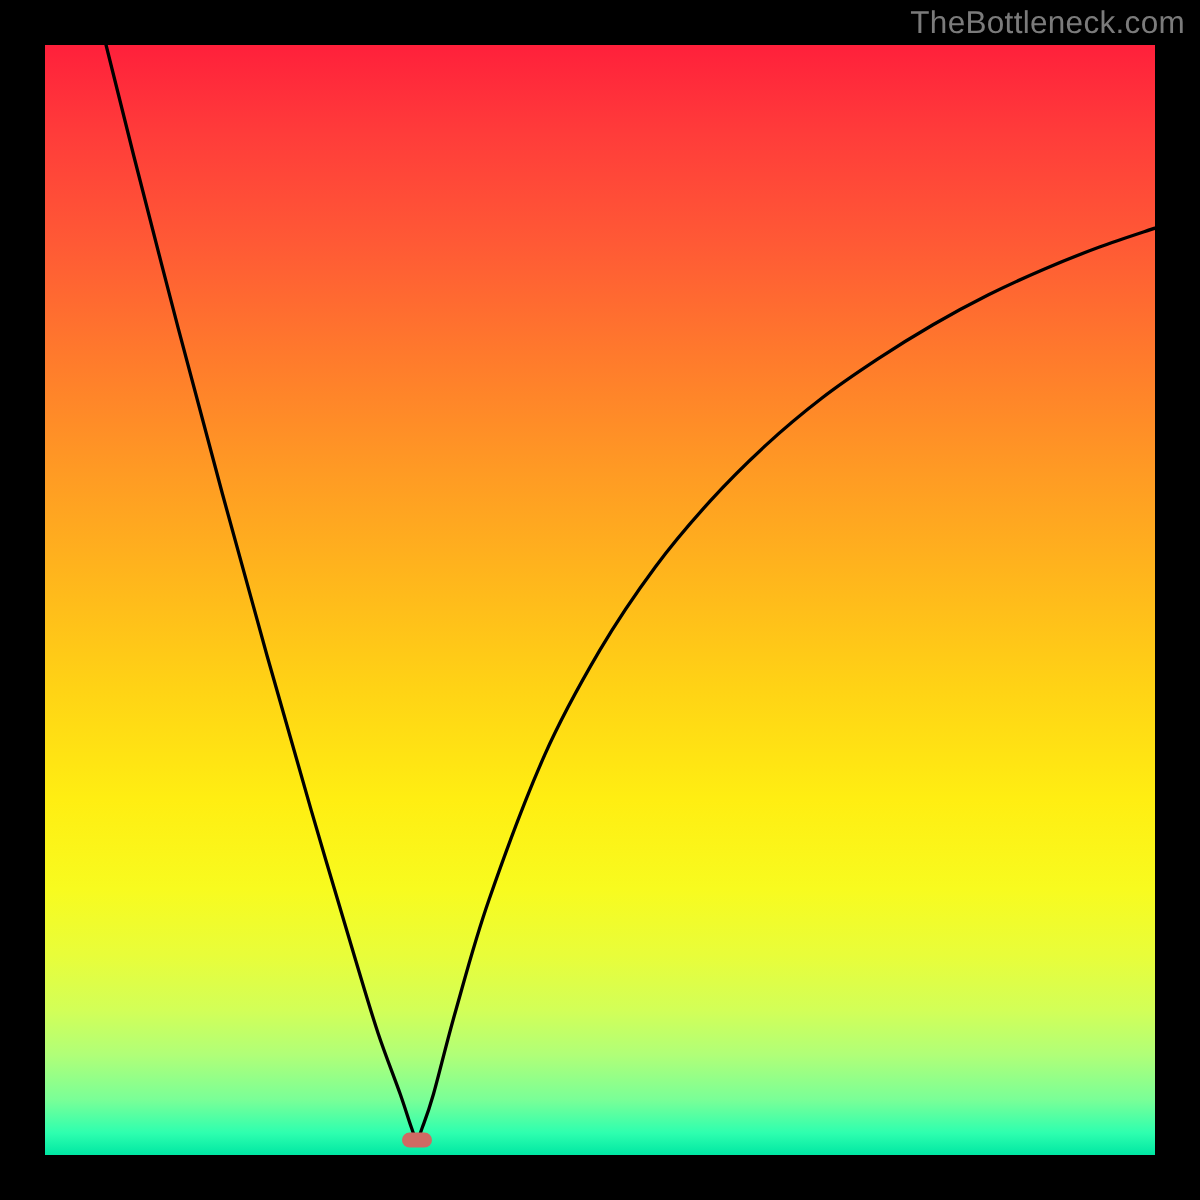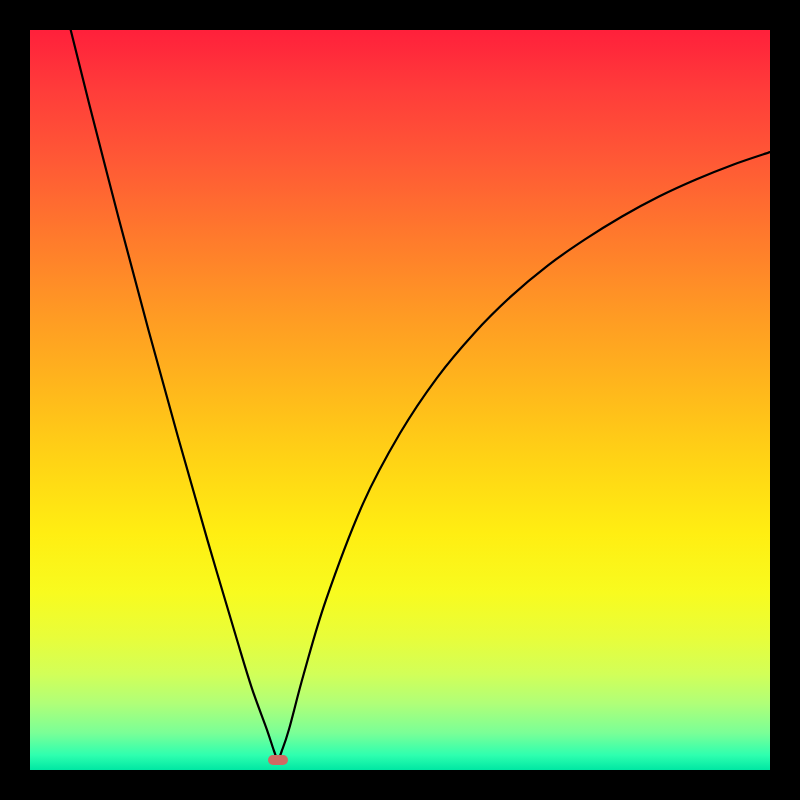--- a/index.html
+++ b/index.html
@@ -84,13 +84,14 @@
   <div class="plot-area">
     <div class="gradient"></div>
 
     <svg class="curve-svg" viewBox="0 0 740 740" preserveAspectRatio="none">
       <path id="curve-path" fill="none" stroke="#000" stroke-width="2.2" stroke-linecap="round" d="M 40.7 0 C 43.78 12.33, 51.18 42.55, 59.20 74.00 C 67.22 105.45, 78.93 151.08, 88.80 188.70 C 98.67 226.32, 108.53 263.32, 118.40 299.70 C 128.27 336.08, 138.13 371.85, 148.00 407.00 C 157.87 442.15, 167.73 476.68, 177.60 510.60 C 187.47 544.52, 199.80 585.83, 207.20 610.50 C 214.60 635.17, 217.07 643.80, 222.00 658.60 C 226.93 673.40, 233.10 688.82, 236.80 699.30 C 240.50 709.78, 242.35 716.44, 244.20 721.50 C 246.05 726.56, 246.67 729.64, 247.90 729.64 C 249.13 729.64, 249.75 726.56, 251.60 721.50 C 253.45 716.44, 255.30 712.25, 259.00 699.30 C 262.70 686.35, 267.63 665.38, 273.80 643.80 C 279.97 622.22, 286.13 598.17, 296.00 569.80 C 305.87 541.43, 320.67 501.35, 333.00 473.60 C 345.33 445.85, 357.67 424.27, 370.00 403.30 C 382.33 382.33, 394.67 364.45, 407.00 347.80 C 419.33 331.15, 431.67 316.97, 444.00 303.40 C 456.33 289.83, 468.67 277.75, 481.00 266.40 C 493.33 255.05, 505.67 244.82, 518.00 235.32 C 530.33 225.82, 542.67 217.56, 555.00 209.42 C 567.33 201.28, 579.67 193.63, 592.00 186.48 C 604.33 179.33, 616.67 172.67, 629.00 166.50 C 641.33 160.33, 653.67 154.78, 666.00 149.48 C 678.33 144.18, 690.67 139.24, 703.00 134.68 C 715.33 130.12, 733.83 124.20, 740.00 122.10"></path>
     </svg>
 
     <div id="marker" class="marker" style="left: 247.9px; top: 729.64px;"></div>
   </div>
 
+  <div class="watermark">TheBottleneck.com</div>
 </div>
 
 </body></html>

